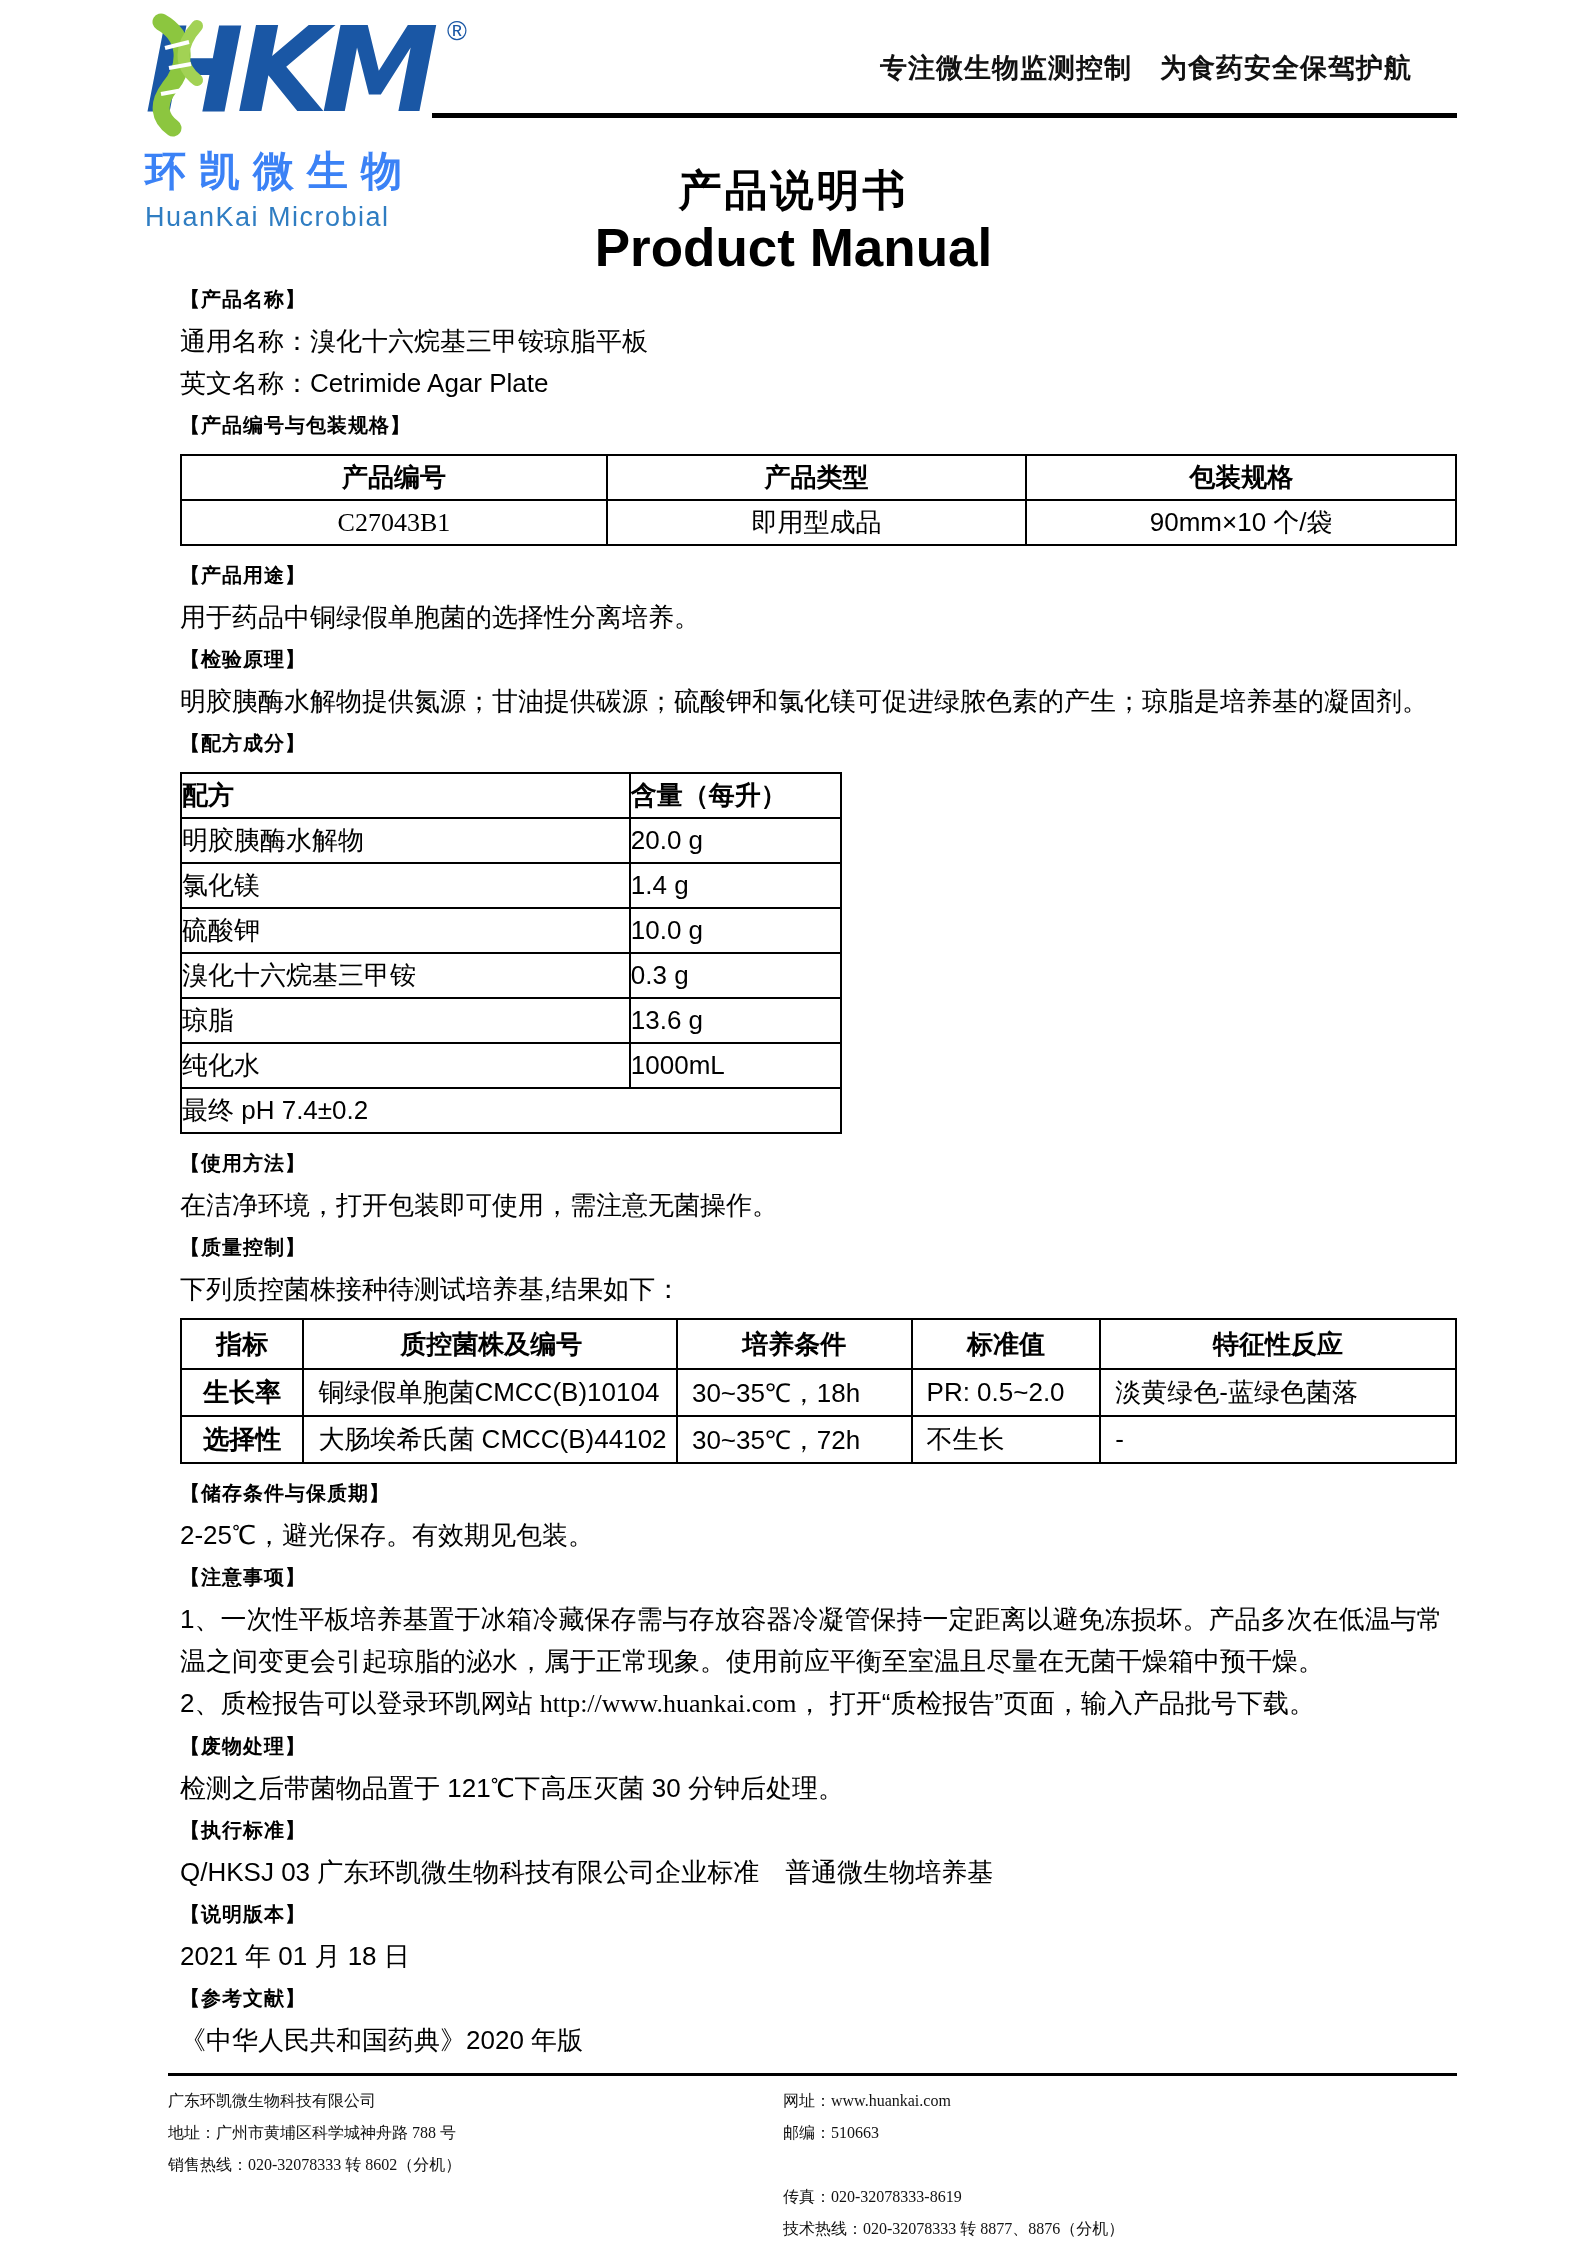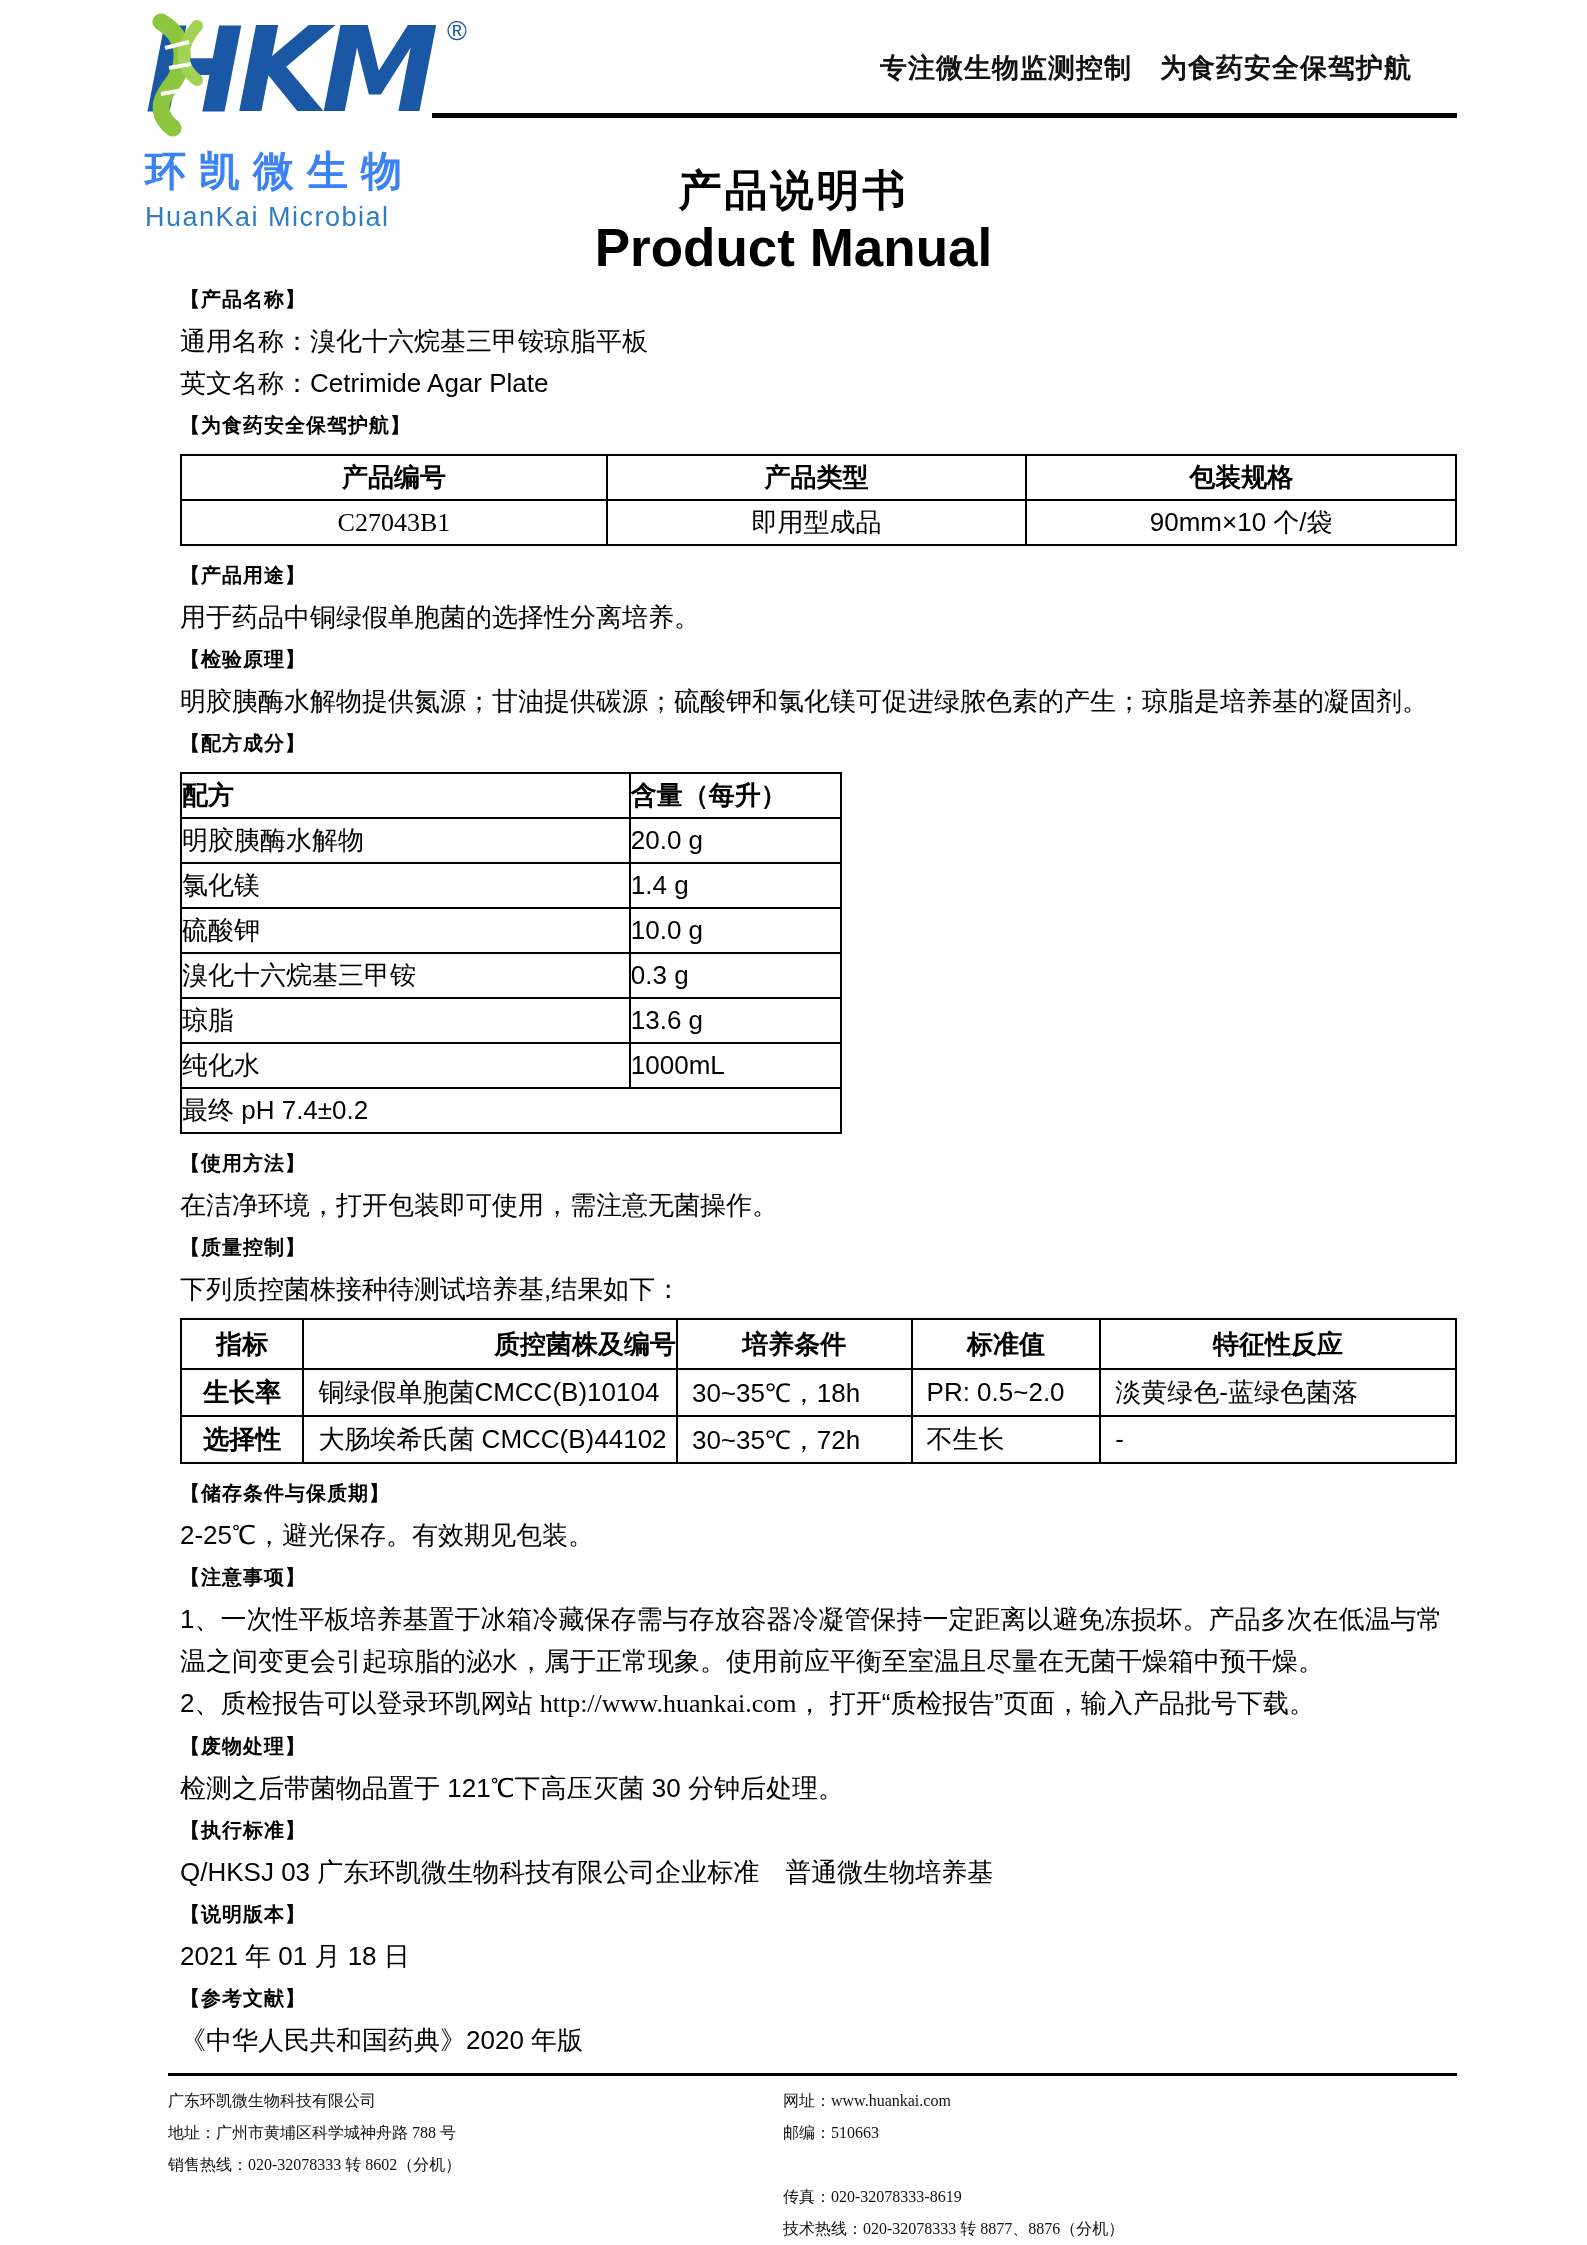--- a/index.html
+++ b/index.html
@@ -65,21 +65,21 @@
   .t-catalog { width: 100%; margin: 8px 0; }
   .t-catalog th, .t-catalog td { height: 45px; text-align: center; }
   .t-catalog th { font-weight: 700; }
 
   .t-formula { width: 662px; margin: 8px 0; }
   .t-formula th, .t-formula td { height: 45px; text-align: left; }
   .t-formula th { font-weight: 700; }
 
   .t-qc { width: 100%; margin: 8px 0; }
   .t-qc th { height: 50px; font-weight: 700; text-align: center; }
-  .t-qc th.left { text-align: right; padding-left: 2px; }
+  .t-qc th.left { text-align: center; padding-left: 2px; }
   .t-qc td { height: 47px; text-align: left; padding-left: 14px; }
   .t-qc td.ind { font-weight: 700; text-align: center; padding-left: 0; }
 
   
   .footer {
     position: absolute; top: 2073px; left: 168px; width: 1289px;
     border-top: 3px solid #000; padding-top: 9px;
     display: flex;
     font-family: "Liberation Serif", serif;
     font-size: 16px; color: #111;
@@ -116,21 +116,21 @@
   <div class="title-cn">产品说明书</div>
   <div class="title-en">Product Manual</div>
 </div>
 
 <div class="main">
 
   <div class="sec-h">【产品名称】</div>
   <div class="para">通用名称：溴化十六烷基三甲铵琼脂平板</div>
   <div class="para"><span>英文名称：</span><span>Cetrimide Agar Plate</span></div>
 
-  <div class="sec-h">【为食药安全保驾护航】</div>
+  <div class="sec-h">【产品编号与包装规格】</div>
   <table class="t-catalog">
     <colgroup>
         <col style="width:33.4%">
         <col style="width:32.9%">
         <col style="width:33.7%">
       </colgroup>
     <tbody>
         <tr>
       <th>产品编号</th>
       <th>产品类型</th>

